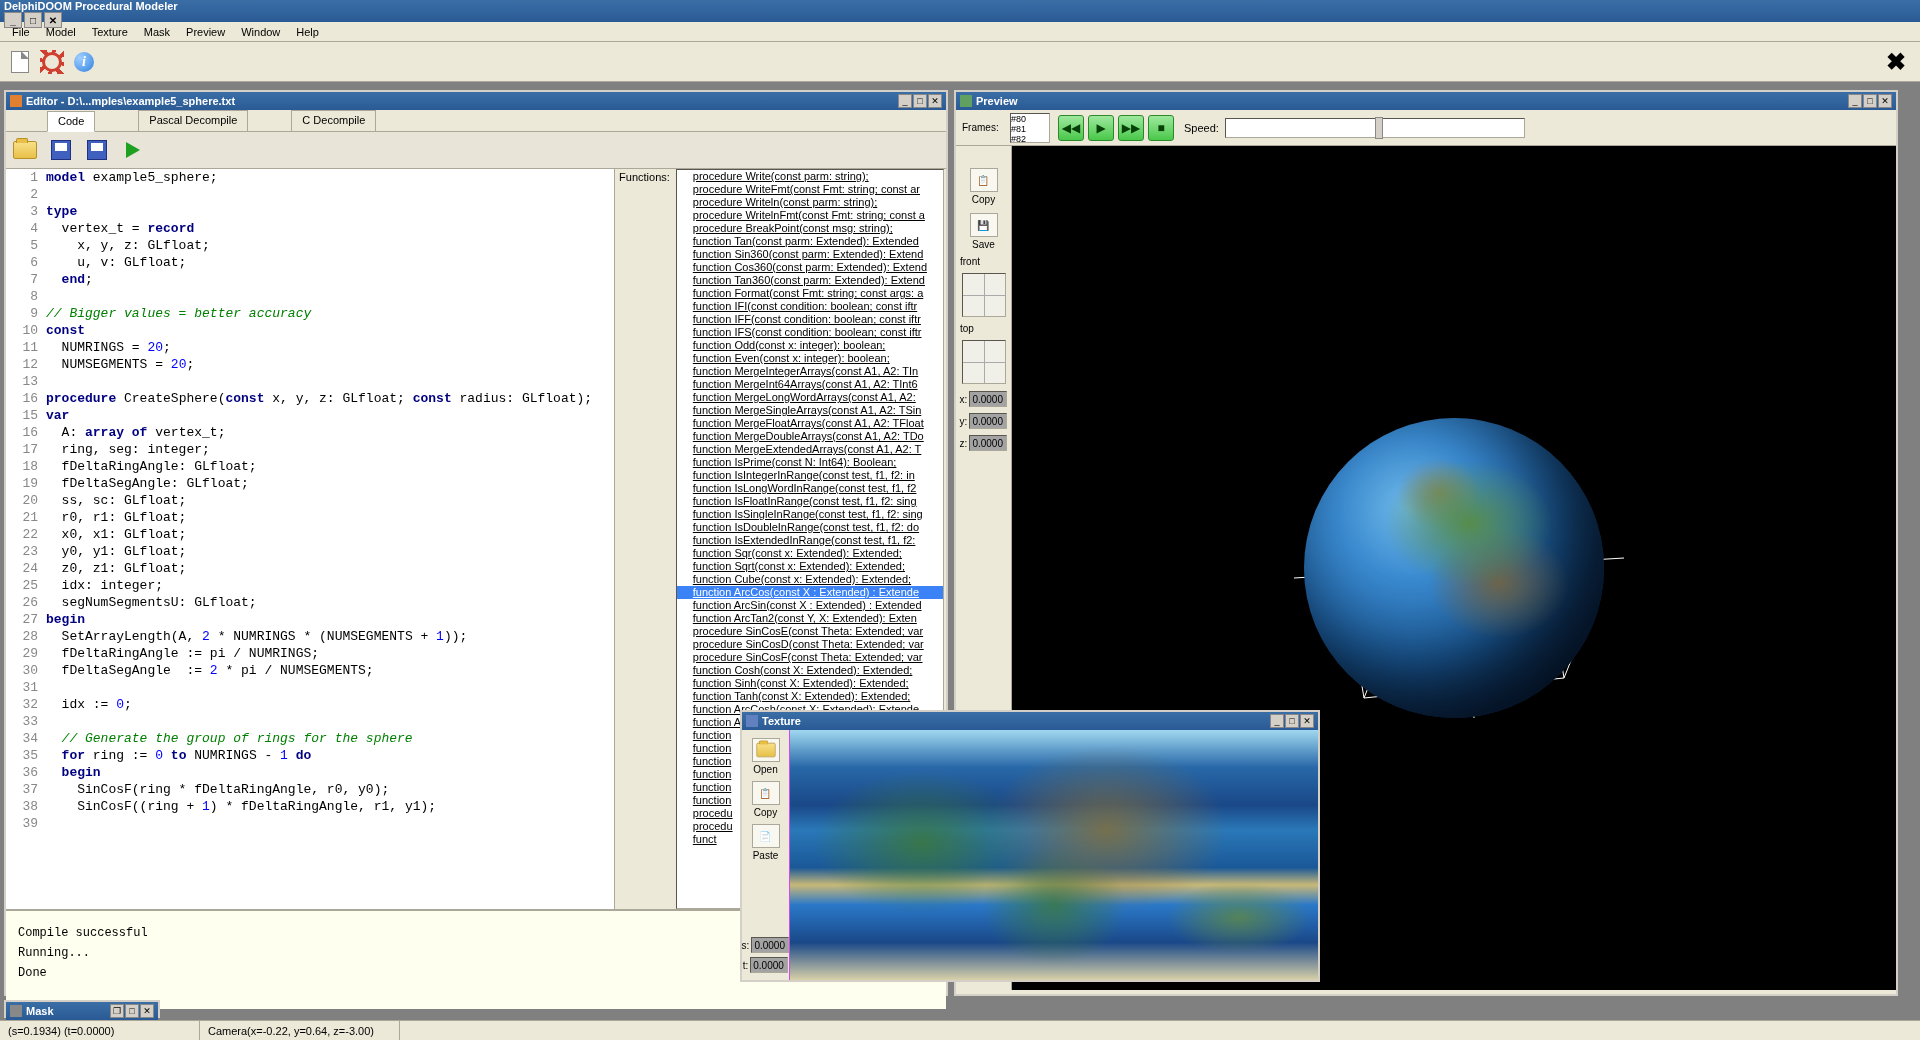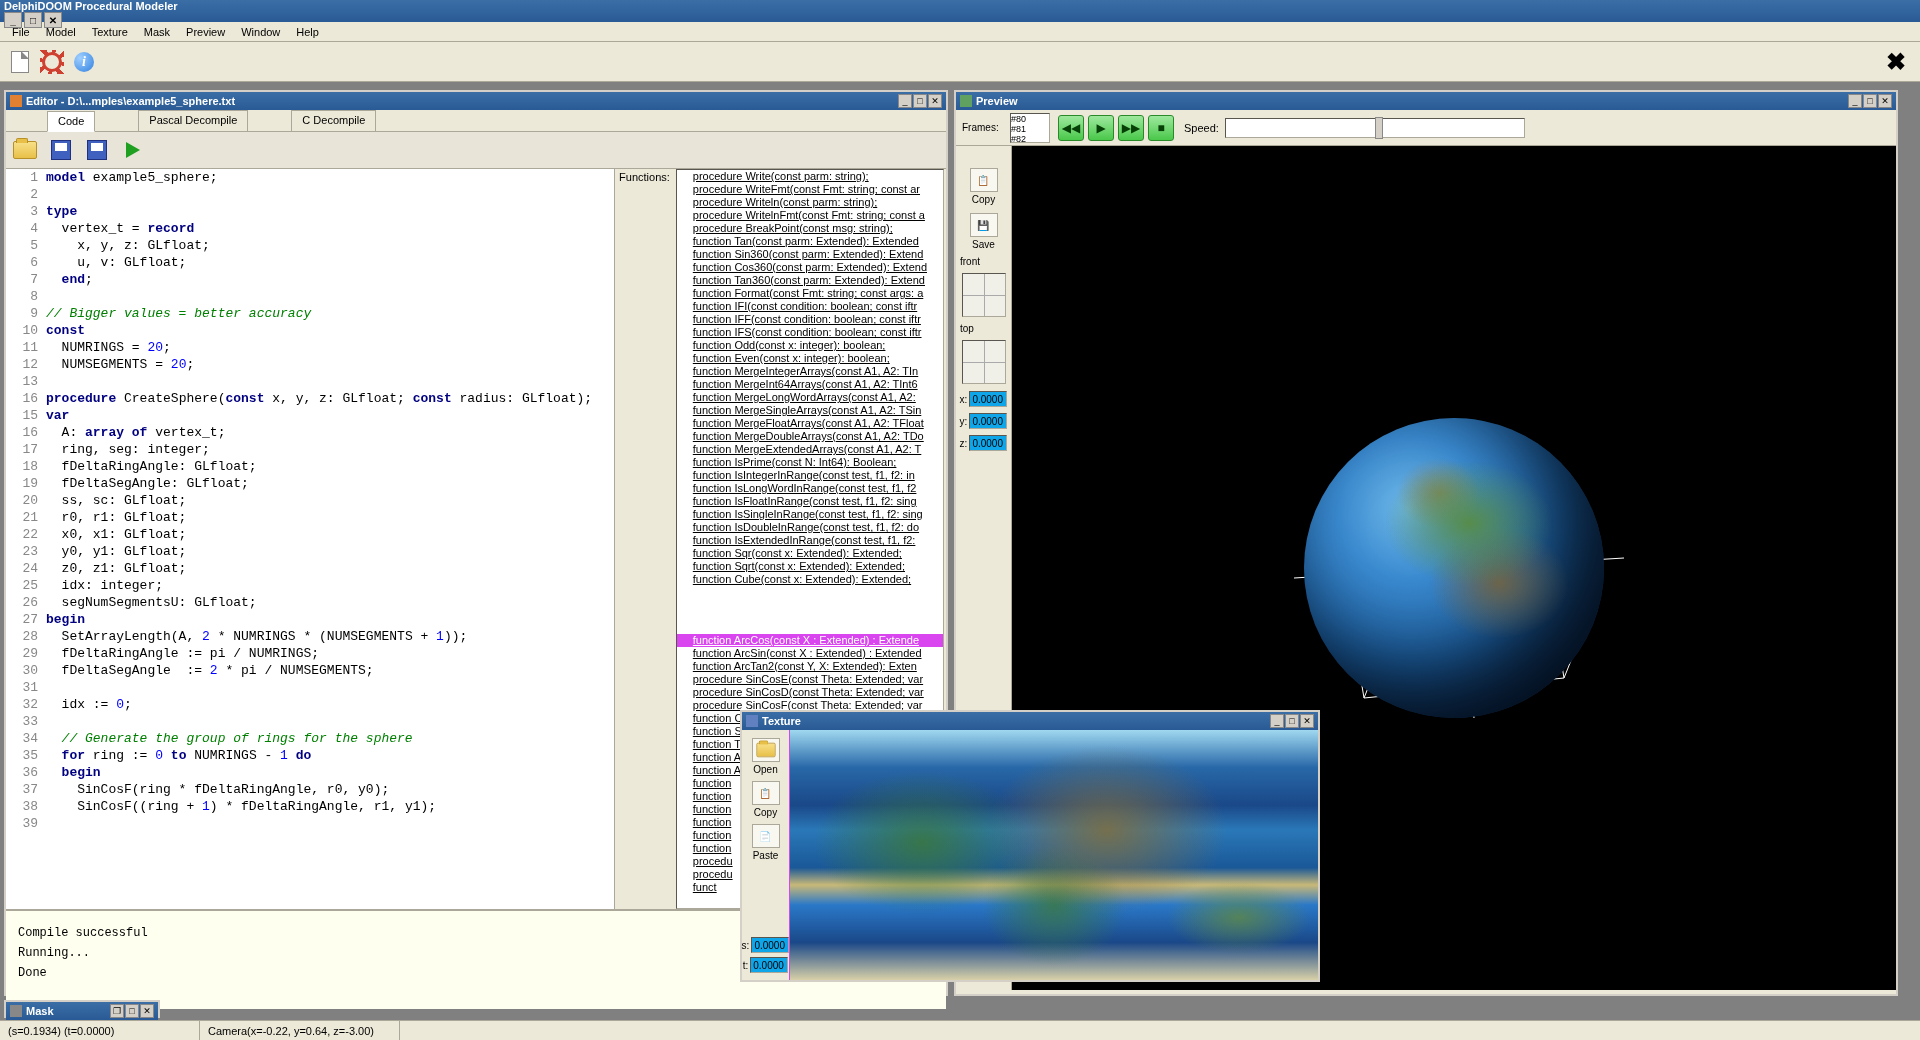--- a/index.html
+++ b/index.html
@@ -35,21 +35,21 @@
 .code-line { display: flex; }
 .line-num { width: 40px; text-align: right; padding-right: 8px; color: #888; user-select: none; }
 .line-code { white-space: pre; }
 .kw { color: #000080; font-weight: bold; }
 .cm { color: #008000; font-style: italic; }
 .num { color: #0000ff; }
 .func-panel { flex: 1; border-left: 1px solid #aca899; background: #ece9d8; display: flex; flex-direction: row; }
 .func-header { padding: 2px 4px; font-size: 11px; }
 .func-list { flex: 1; background: white; border: 1px inset #aca899; margin: 0 2px; overflow: auto; font-size: 11px; line-height: 13px; }
 .func-item { padding: 0 16px; white-space: nowrap; cursor: pointer; text-decoration: underline; }
-.func-item.sel { background: #d946ef; color: white; margin-top: 48px; }
+.func-item.sel { background: #3b82f6; color: white; }
 .output-area { height: 100px; background: #fffff0; border-top: 2px solid #aca899; font-family: 'Courier New', monospace; font-size: 12px; padding: 12px; overflow:auto; }
 .output-line { line-height: 20px; }
 
 
 .preview-win { top: 8px; left: 954px; width: 944px; height: 906px; }
 .preview-controls { height: 36px; background: #ece9d8; display: flex; align-items: center; padding: 2px 6px; border-bottom: 1px solid #aca899; }
 .frames-panel { width: 48px; font-size: 10px; }
 .frames-label { font-size: 10px; }
 .frames-list { height: 30px; overflow: auto; background: white; border: 1px inset #aca899; font-size: 9px; line-height: 10px; }
 .play-btn { width: 26px; height: 26px; background: linear-gradient(to bottom,#9ee89e,#4ac84a); border: 1px solid #2a8a2a; border-radius: 3px; margin-right: 4px; display: flex; align-items: center; justify-content: center; cursor: pointer; color:#064006; font-size:12px; }
@@ -58,21 +58,21 @@
 .speed-thumb { position: absolute; left: 50%; top: -2px; width: 8px; height: 22px; background: #d4d0c8; border: 1px solid #888; }
 .preview-body { display: flex; height: 844px; }
 .preview-sidebar { width: 56px; background: #ece9d8; border-right: 1px solid #aca899; padding: 20px 4px; display:flex; flex-direction:column; align-items:center; gap:4px; font-size:10px; }
 .side-btn { display:flex; flex-direction:column; align-items:center; cursor:pointer; padding:2px; }
 .side-btn-icon { width:28px; height:24px; border:1px solid #aca899; background:#f8f8f0; margin-bottom:2px; display:flex; align-items:center; justify-content:center; }
 .axis-grid { width:44px; height:44px; background:#f0f0e8; border:1px inset #aca899; position:relative; margin:2px 0; }
 .axis-grid::before, .axis-grid::after { content:''; position:absolute; background:#aaa; }
 .axis-grid::before { left:50%; top:0; bottom:0; width:1px; }
 .axis-grid::after { top:50%; left:0; right:0; height:1px; }
 .coord-row { display:flex; align-items:center; gap:2px; margin:1px 0; font-size:10px; }
-.coord-input { width:38px; height:16px; border:1px inset #aca899; background:#0ea5e9; font-size:10px; padding:0 2px; }
+.coord-input { width:38px; height:16px; border:1px inset #aca899; background:#a3a3a3; font-size:10px; padding:0 2px; }
 .viewport { flex: 1; background: black; position: relative; overflow:hidden; }
 .globe { position:absolute; left:50%; top:50%; width:300px; height:300px; margin:-150px 0 0 -150px; border-radius:50%; background: radial-gradient(circle at 35% 30%, #6eb8e8 0%, #3a8ad0 25%, #1a5a9a 55%, #0a2a5a 85%, #020a1a 100%); box-shadow: inset -40px -40px 80px rgba(0,0,0,0.7); }
 .globe::before { content:''; position:absolute; inset:0; border-radius:50%; background: radial-gradient(ellipse 120px 90px at 55% 35%, rgba(90,140,60,0.9), transparent 70%), radial-gradient(ellipse 100px 80px at 65% 55%, rgba(120,100,60,0.85), transparent 70%), radial-gradient(ellipse 60px 50px at 45% 25%, rgba(140,130,80,0.8), transparent 70%); }
 .wirecube { position:absolute; left:50%; top:50%; width:360px; height:360px; margin:-180px 0 0 -180px; }
 .wirecube line, .wirecube path { stroke:white; stroke-width:1; fill:none; }
 
 
 .texture-win { top: 628px; left: 740px; width: 580px; height: 272px; }
 .texture-body { display:flex; height:250px; }
 .texture-sidebar { width:48px; background:#ece9d8; border-right:1px solid #d946ef; display:flex; flex-direction:column; align-items:center; padding:6px 2px; gap:2px; font-size:10px; }

